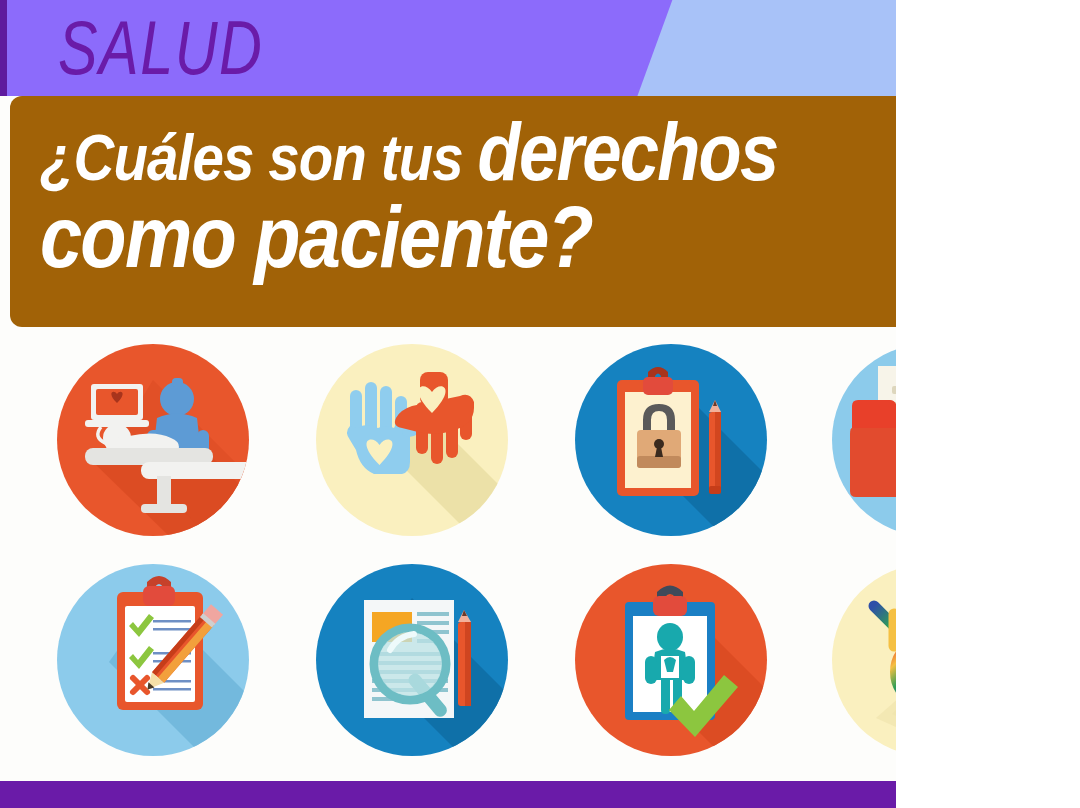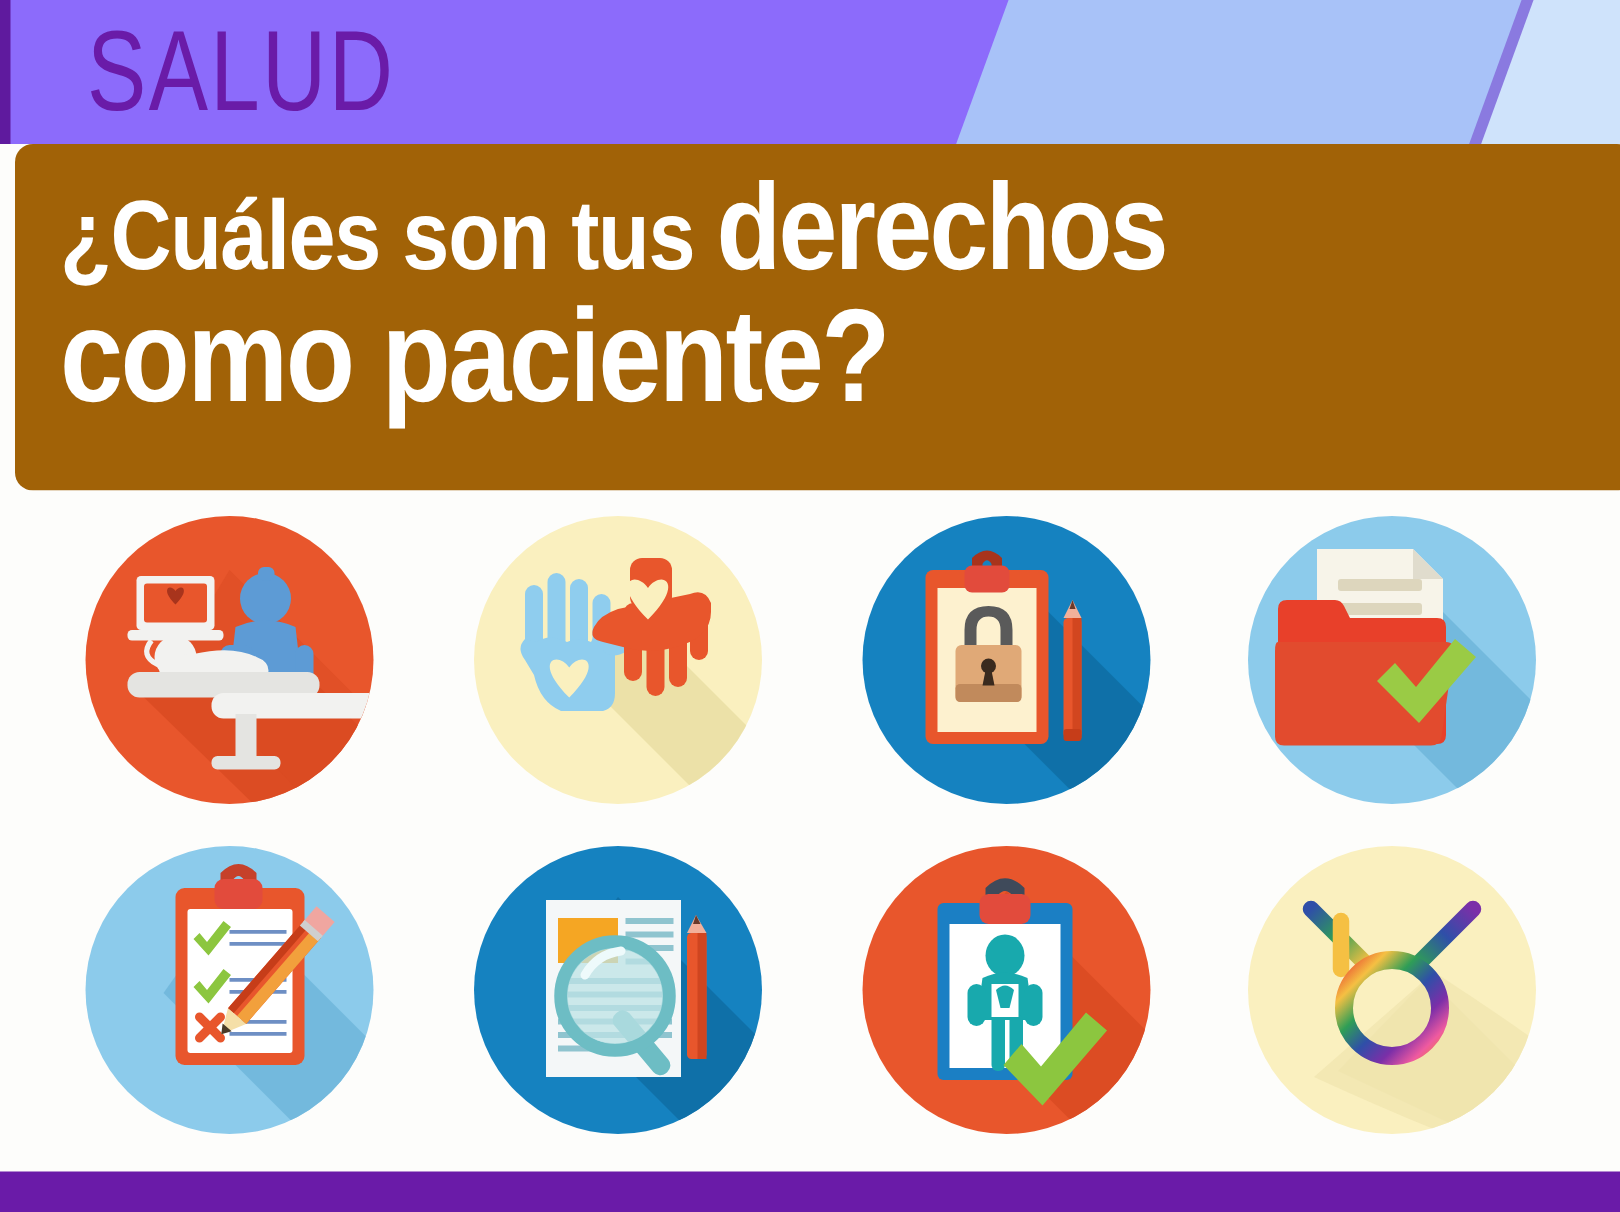--- a/index.html
+++ b/index.html
@@ -5,24 +5,25 @@
   html, body {
     margin: 0;
     padding: 0;
     background: #ffffff;
   }
   body {
     font-family: "Liberation Sans", sans-serif;
   }
   .poster {
     position: relative;
-    width: 1080px;
+    width: 896px;
     height: 808px;
     background: #fdfdfb;
     overflow: hidden;
+    font-style: italic;
   }
 
   
   .kicker-band {
     position: absolute;
     left: 0; top: 0;
     width: 1080px;
     height: 96px;
     background: #8c6bfb;
     overflow: hidden;

